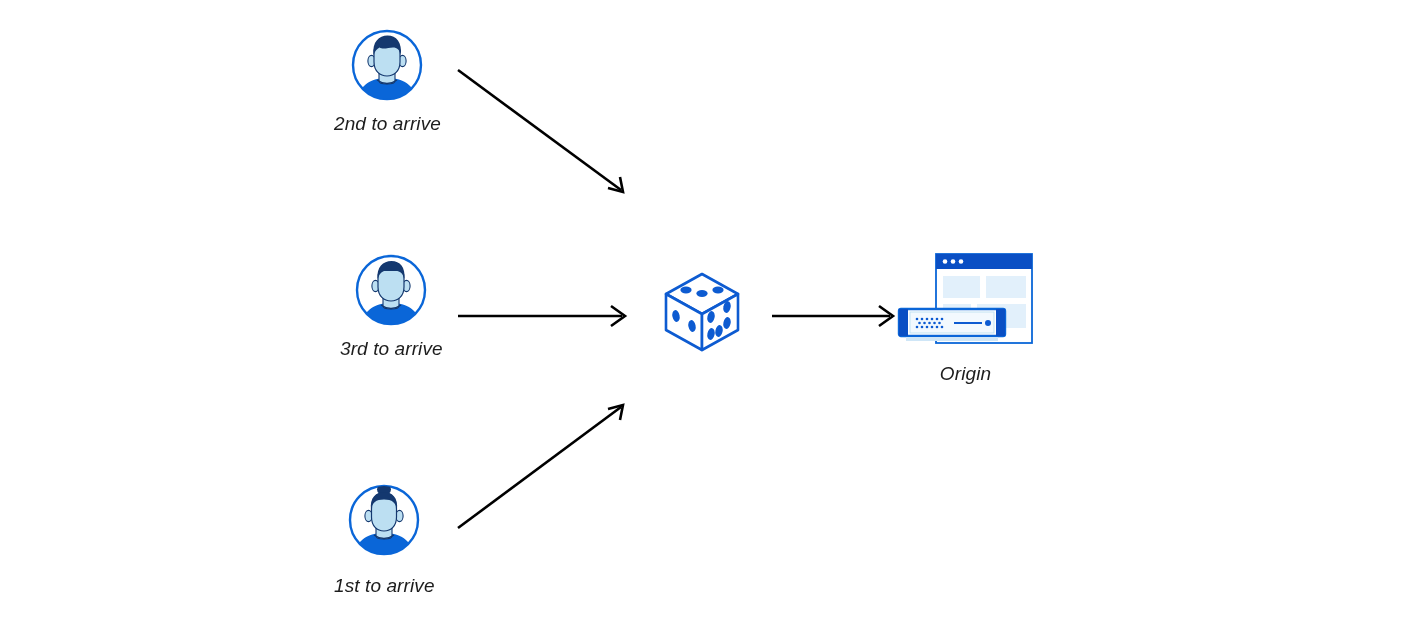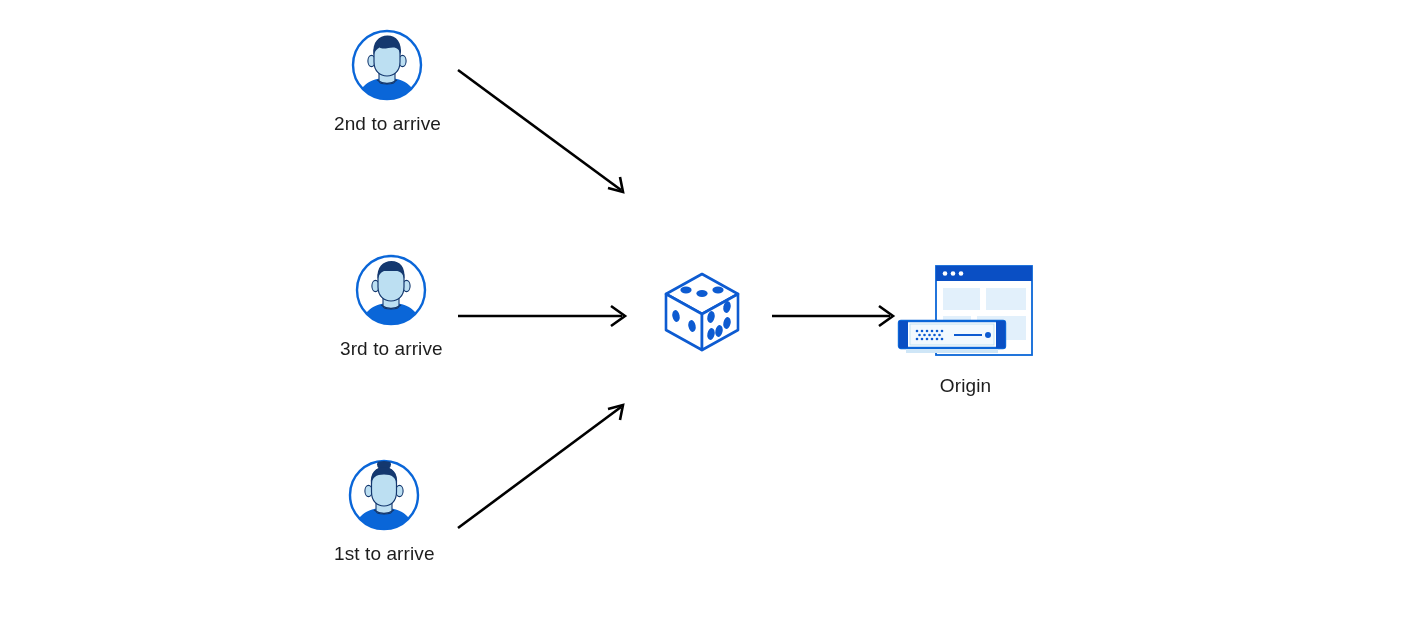--- a/index.html
+++ b/index.html
@@ -23,20 +23,21 @@
     flex-direction: column;
     align-items: center;
   }
   .node-label {
     font-family: "Liberation Sans", sans-serif;
     font-size: 19px;
     color: #1d1d1d;
     letter-spacing: 0.1px;
     white-space: nowrap;
     text-align: left;
+    font-style: italic;
   }
   .avatar-wrap { width: 74px; height: 74px; }
   .avatar-label { margin-top: 11px; }
   #arrows {
     position: absolute;
     left: 0; top: 0;
     width: 1405px;
     height: 633px;
     pointer-events: none;
   }
@@ -134,21 +135,21 @@
           <ellipse cx="21.5" cy="33" rx="3.6" ry="5.6" fill="#bcdff2" stroke="#14386f" stroke-width="1.1"></ellipse>
           <ellipse cx="52.5" cy="33" rx="3.6" ry="5.6" fill="#bcdff2" stroke="#14386f" stroke-width="1.1"></ellipse>
           <path d="M24 26 C24 15 30 10 37 10 C44 10 50 15 50 26 L50 34 C50 43 44 48 37 48 C30 48 24 43 24 34 Z" fill="#bcdff2" stroke="#14386f" stroke-width="1.2"></path>
           <path d="M23.5 26 C22.5 14 29 8 37.5 8 C46 8 51.5 14 50.5 26 C48.5 20 46 18 42 18 L30 18 C26.5 19.5 25 22 23.5 26 Z" fill="#14386f"></path>
         </g>
       </svg>
     </div>
     <div class="node-label avatar-label">3rd to arrive</div>
   </div>
 
-  <div class="node" style="left:334px; top:458px;">
+  <div class="node" style="left:334px; top:483px;gap:7px;">
     <div class="avatar-wrap">
       <svg viewBox="0 0 74 74" width="74" height="74" xmlns="http://www.w3.org/2000/svg">
         <defs>
           <clipPath id="clipC">
               <circle cx="37" cy="37" r="34"></circle>
             </clipPath>
         </defs>
         <circle cx="37" cy="37" r="34" fill="#ffffff" stroke="#0a66d8" stroke-width="2.4"></circle>
         <g clip-path="url(#clipC)">
           <path d="M8 74 C8 58 20 50 37 50 C54 50 66 58 66 74 Z" fill="#0a66d8"></path>
@@ -188,21 +189,21 @@
 
         <ellipse cx="69" cy="39" rx="3.6" ry="6" transform="rotate(12 69 39)"></ellipse>
         <ellipse cx="53" cy="49" rx="3.6" ry="6" transform="rotate(12 53 49)"></ellipse>
         <ellipse cx="69" cy="55" rx="3.6" ry="6" transform="rotate(12 69 55)"></ellipse>
         <ellipse cx="61" cy="63" rx="3.6" ry="6" transform="rotate(12 61 63)"></ellipse>
         <ellipse cx="53" cy="66" rx="3.6" ry="6" transform="rotate(12 53 66)"></ellipse>
       </g>
     </svg>
   </div>
 
-  <div class="node origin-node" style="left:893px; top:262px;">
+  <div class="node origin-node" style="left:893px; top:250px;">
     <div class="origin-graphic">
       <svg viewBox="0 0 140 105" width="140" height="105" xmlns="http://www.w3.org/2000/svg">
 
         <g>
           <rect x="40" y="4" width="96" height="89" fill="#ffffff" stroke="#0a66d8" stroke-width="1.8"></rect>
           <rect x="40" y="4" width="96" height="15" fill="#0a4fc4"></rect>
           <circle cx="49" cy="11.5" r="2.3" fill="#ffffff"></circle>
           <circle cx="57" cy="11.5" r="2.3" fill="#ffffff"></circle>
           <circle cx="65" cy="11.5" r="2.3" fill="#ffffff"></circle>
 

